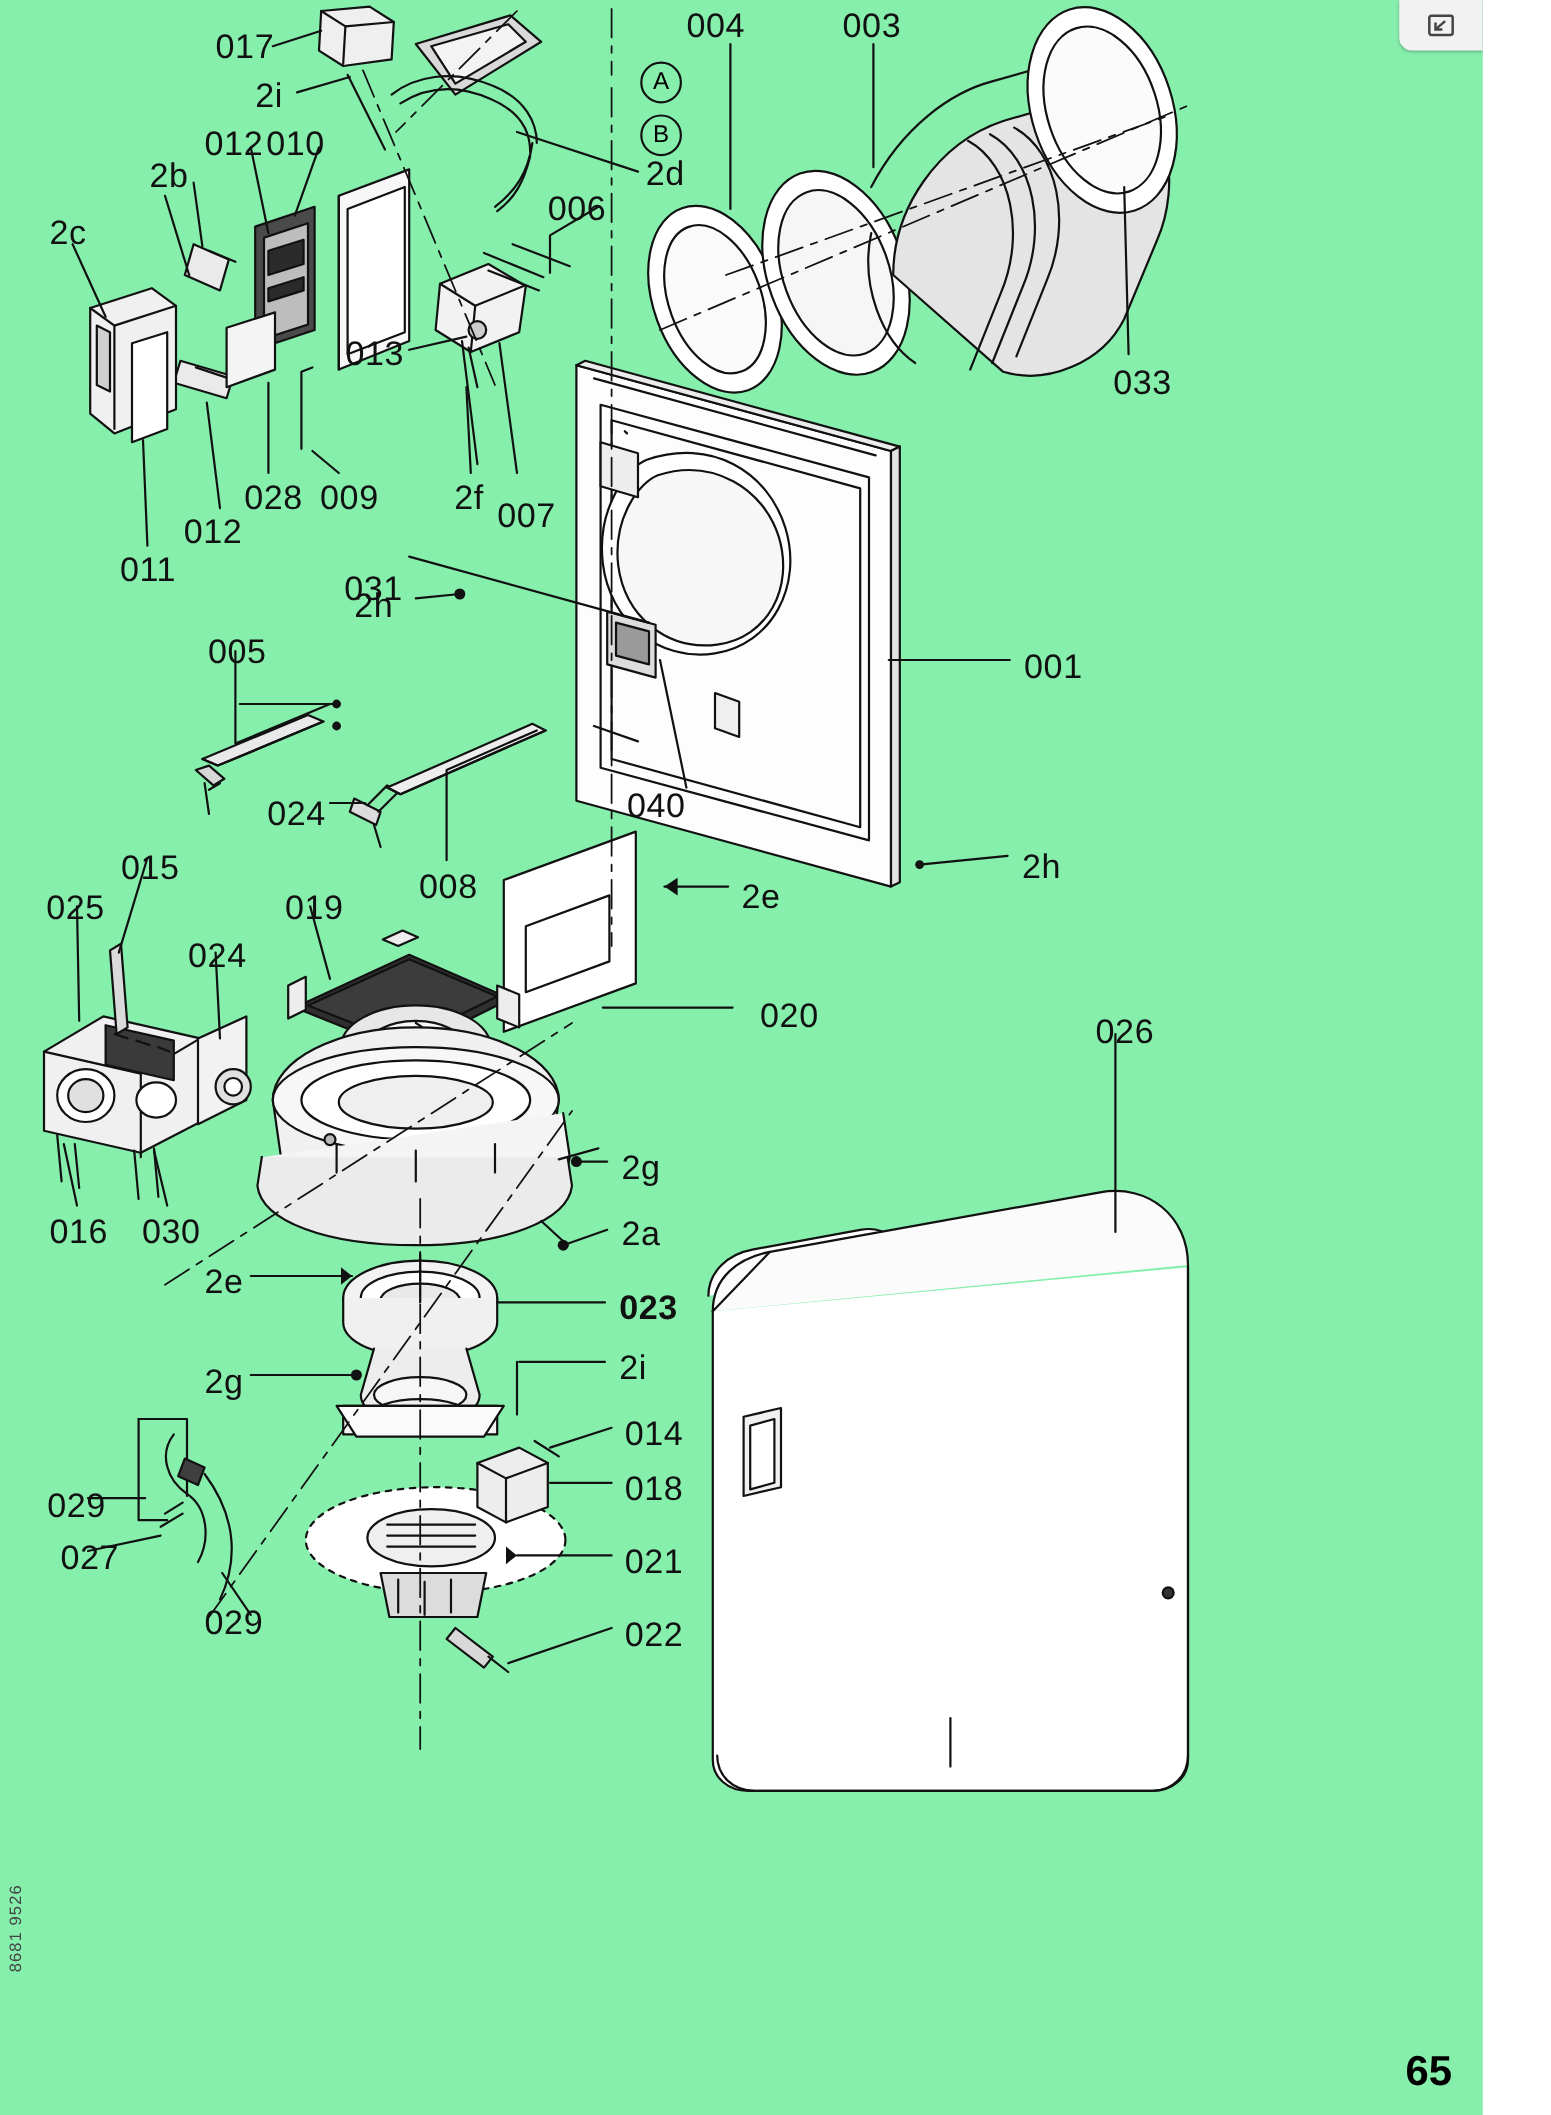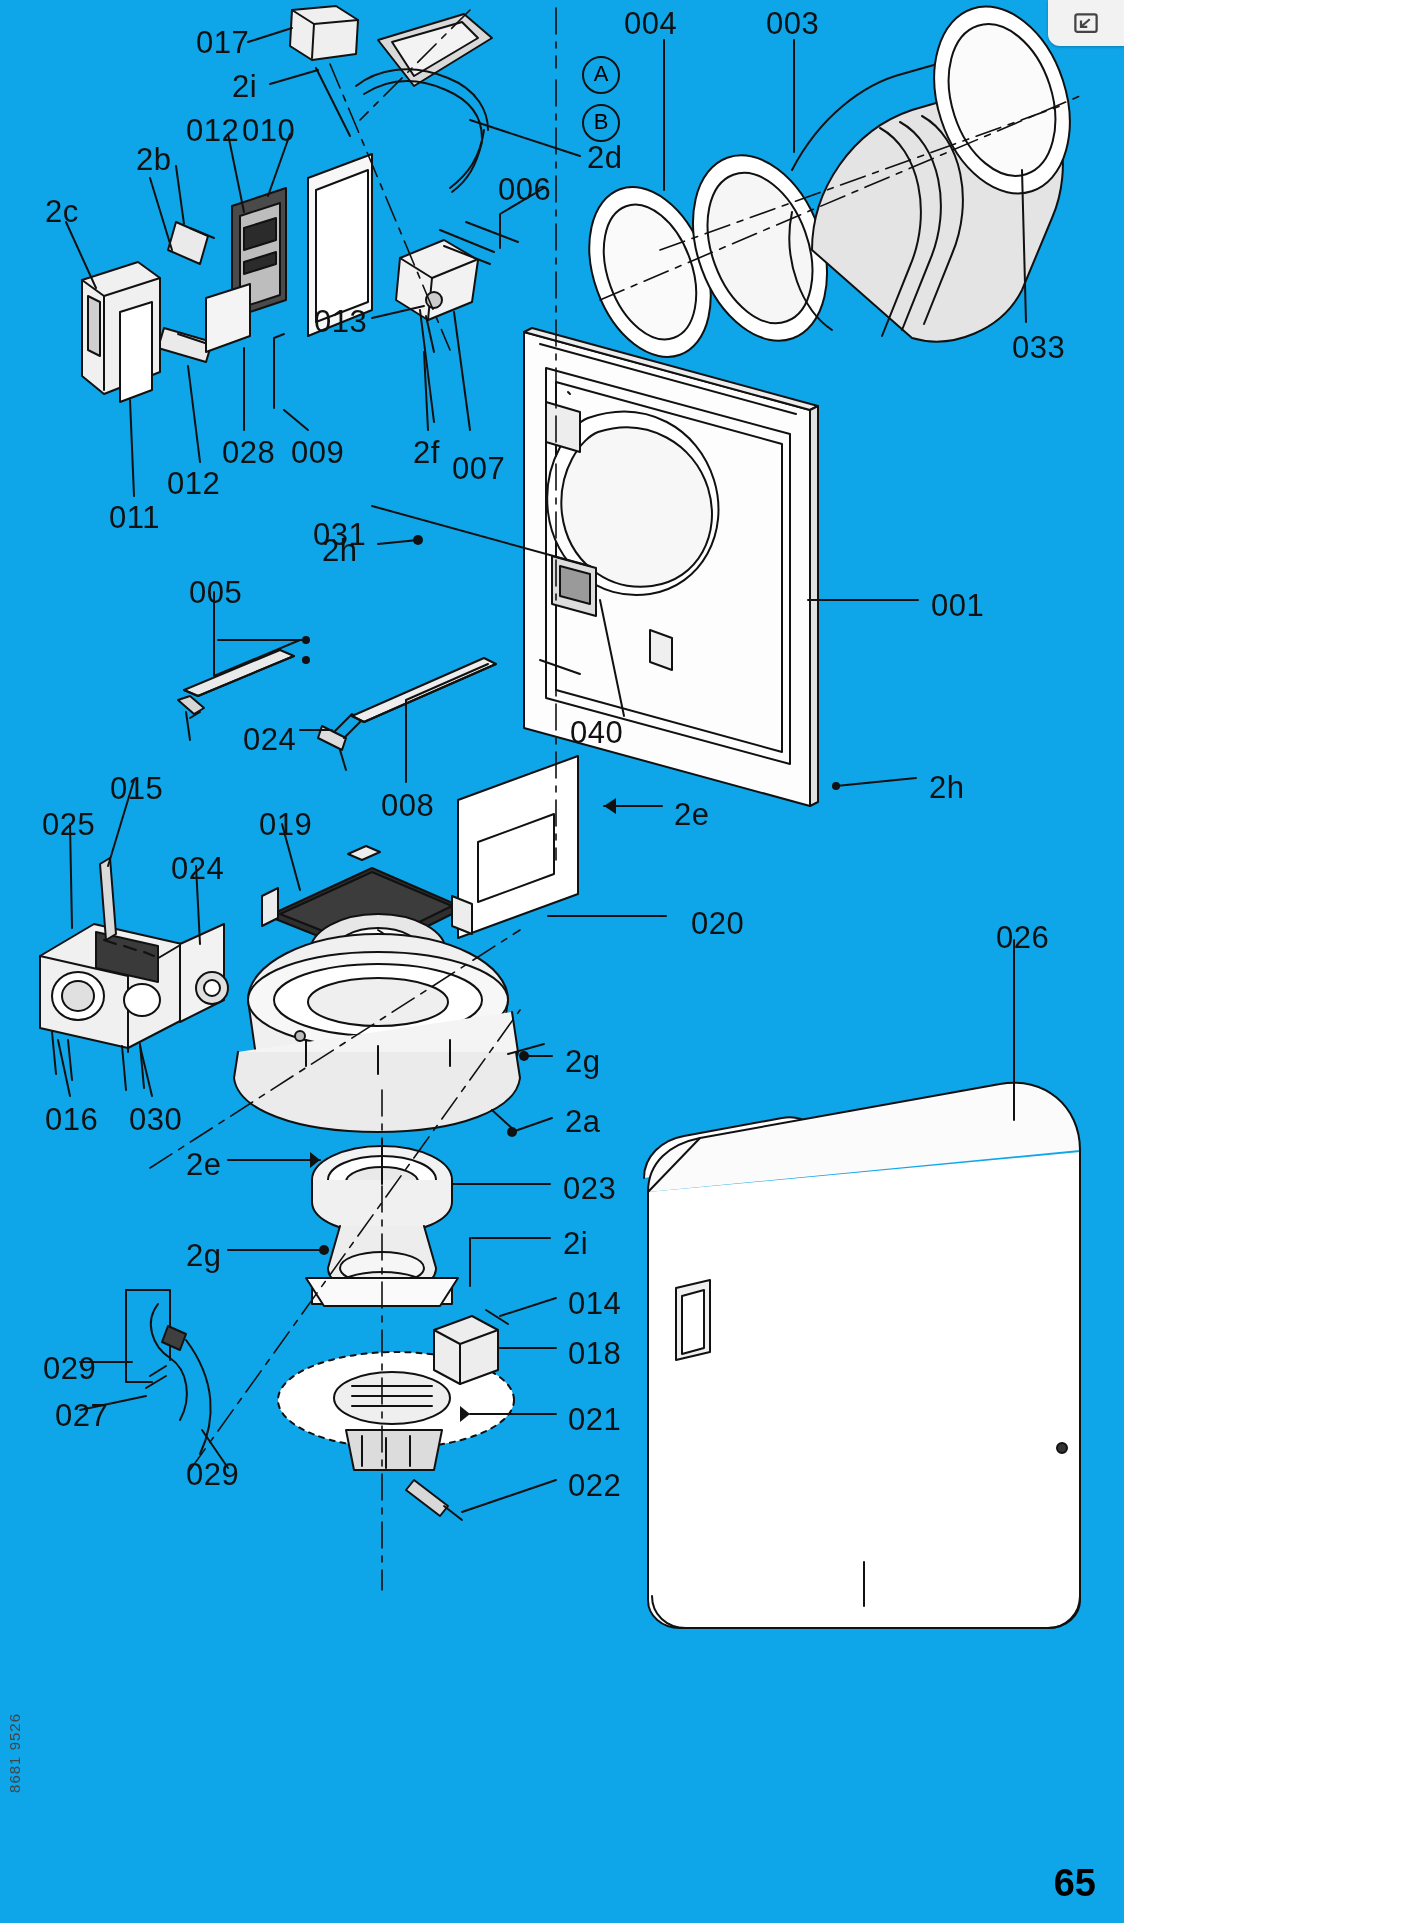--- a/index.html
+++ b/index.html
@@ -6,23 +6,23 @@
     margin: 0;
     padding: 0;
     background: #ffffff;
   }
   body {
     font-family: "Liberation Sans", sans-serif;
     color: #000000;
   }
   #page {
     position: relative;
-    width: 1124px;
+    width: 1348px;
     height: 1923px;
-    background: #0ea5e9;
+    background: #86efac;
     overflow: hidden;
   }
   
   .lbl {
     position: absolute;
     font-family: "Liberation Sans", sans-serif;
     font-size: 31px;
     letter-spacing: 0.5px;
     color: #111111;
     white-space: nowrap;
@@ -428,21 +428,21 @@
     <span class="lbl" style="left:110px;top:773px;">015</span>
     <span class="lbl" style="left:42px;top:809px;">025</span>
     <span class="lbl" style="left:171px;top:853px;">024</span>
     <span class="lbl" style="left:259px;top:809px;">019</span>
     <span class="lbl" style="left:996px;top:922px;">026</span>
     <span class="lbl" style="left:45px;top:1104px;">016</span>
     <span class="lbl" style="left:129px;top:1104px;">030</span>
     <span class="lbl" style="left:565px;top:1046px;">2g</span>
     <span class="lbl" style="left:565px;top:1106px;">2a</span>
     <span class="lbl" style="left:186px;top:1149px;">2e</span>
-    <span class="lbl" style="left:563px;top:1173px;">023</span>
+    <span class="lbl" style="left:563px;top:1173px;font-weight:bold;">023</span>
     <span class="lbl" style="left:563px;top:1228px;">2i</span>
     <span class="lbl" style="left:186px;top:1240px;">2g</span>
     <span class="lbl" style="left:568px;top:1288px;">014</span>
     <span class="lbl" style="left:568px;top:1338px;">018</span>
     <span class="lbl" style="left:43px;top:1353px;">029</span>
     <span class="lbl" style="left:55px;top:1400px;">027</span>
     <span class="lbl" style="left:568px;top:1404px;">021</span>
     <span class="lbl" style="left:186px;top:1459px;">029</span>
     <span class="lbl" style="left:568px;top:1470px;">022</span>
 

